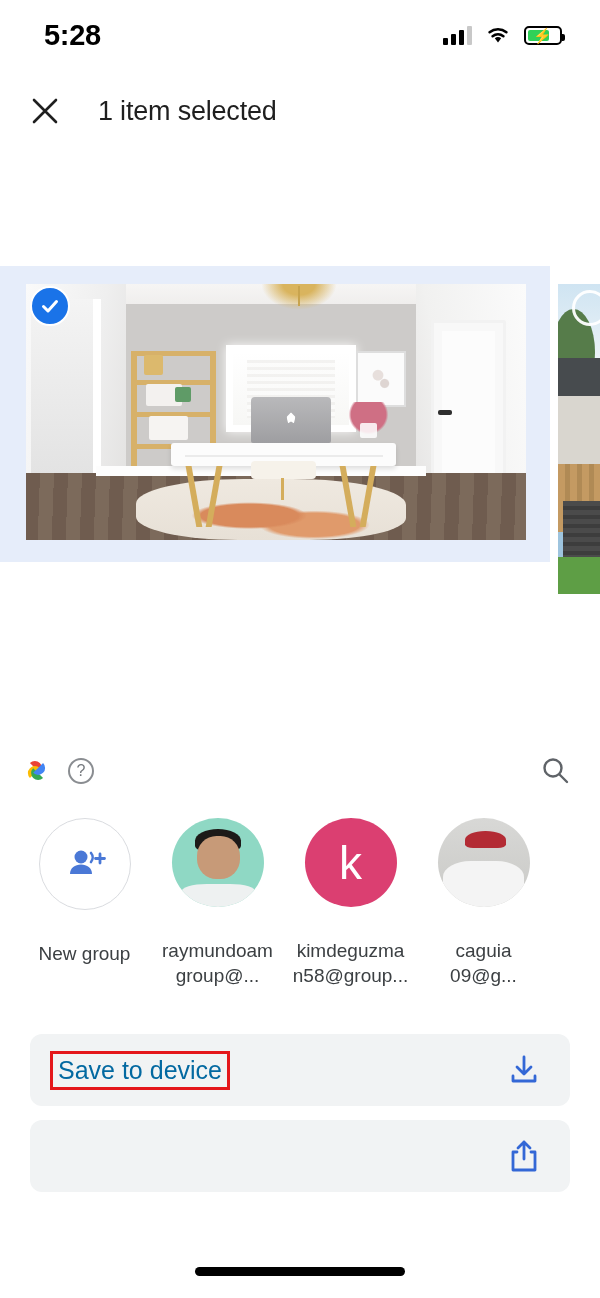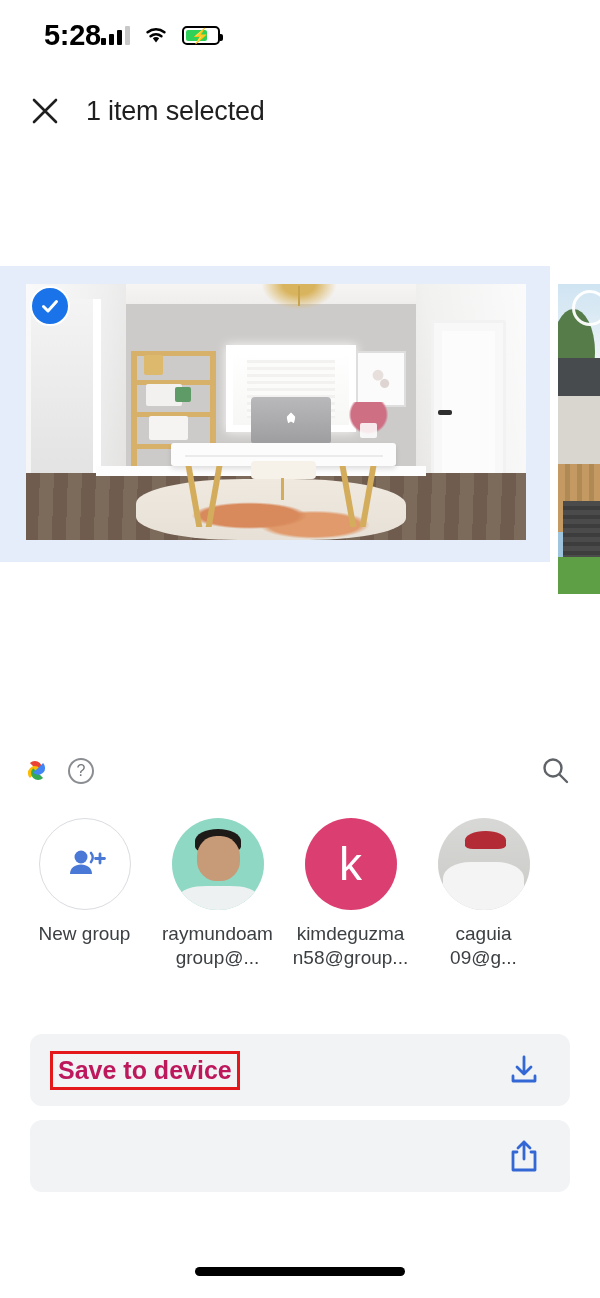--- a/index.html
+++ b/index.html
@@ -7,21 +7,21 @@
     width:600px; height:1298px;
     background:#ffffff;
     font-family:"Liberation Sans", sans-serif;
     overflow:hidden;
   }
   .screen { position:relative; width:600px; height:1298px; background:#fff; }
 
   
   .statusbar {
     position:absolute; top:0; left:0; width:600px; height:70px;
-    display:flex; align-items:center; 
+    display:flex; align-items:center; justify-content:space-between;
     padding:0 38px 0 44px;
   }
   .status-time {
     font-size:29px; font-weight:700; color:#000; letter-spacing:-0.3px;
   }
   .status-icons { display:flex; align-items:center; gap:13px; }
 
   .signal { display:flex; align-items:flex-end; gap:3px; height:19px; }
   .signal i { display:block; width:5px; background:#000; border-radius:1px; }
   .signal i:nth-child(1){ height:7px; }
@@ -41,21 +41,21 @@
     width:70%; height:100%; background:#30d158; border-radius:2px;
   }
   .battery .bolt {
     position:absolute; left:50%; top:50%; transform:translate(-50%,-50%);
     font-size:15px; line-height:1; color:#000;
   }
 
   
   .header {
     position:absolute; top:80px; left:0; width:600px; height:62px;
-    display:flex; align-items:center; padding-left:28px; gap:24px;
+    display:flex; align-items:center; padding-left:28px; gap:36px;
   }
   .close-btn {
     width:34px; height:34px; display:flex; align-items:center; justify-content:center;
   }
   .header-title { font-size:27px; color:#1f1f1f; letter-spacing:-0.2px; }
 
   
   .photo-strip {
     position:absolute; top:266px; left:0; width:600px; height:348px;
     display:flex; align-items:flex-start; gap:0; overflow:hidden;
@@ -253,21 +253,21 @@
   .contact {
     flex:0 0 133px; display:flex; flex-direction:column; align-items:center;
   }
   .avatar {
     width:92px; height:92px; border-radius:50%; overflow:hidden; position:relative;
     display:flex; align-items:center; justify-content:center;
   }
   .avatar.new-group { border:1px solid #dadce0; background:#fff; }
   .avatar.letter { background:#db3f71; color:#fff; font-size:46px; line-height:1; }
   .contact-name {
-    margin-top:12px; font-size:19px; color:#3c4043; text-align:center;
+    margin-top:32px; font-size:19px; color:#3c4043; text-align:center;
     line-height:1.28; width:122px; word-break:break-word;
   }
   
   .av-bride { background:linear-gradient(#f3e8ea,#e9dcdd); }
   .av-bride .head { position:absolute; top:14%; left:44%; width:26%; height:28%; background:#c98f72; border-radius:50%; }
   .av-bride .hair { position:absolute; top:8%; left:40%; width:34%; height:22%; background:#2b211d; border-radius:50% 50% 40% 40%; }
   .av-bride .gown { position:absolute; bottom:0; left:14%; width:78%; height:52%; background:#f2ece8; border-radius:40% 40% 0 0; }
   .av-bride .bouquet { position:absolute; bottom:4%; left:26%; width:46%; height:30%;
     background:radial-gradient(circle at 35% 40%, #f0d34a 0 28%, transparent 32%),
                radial-gradient(circle at 64% 55%, #f5e07a 0 26%, transparent 30%),
@@ -282,21 +282,21 @@
   .av-doc { background:linear-gradient(#d8d8d6,#c9c9c6); }
   .av-doc .coat { position:absolute; bottom:0; left:6%; width:88%; height:52%; background:#f4f4f4; border-radius:34% 34% 0 0; }
   .av-doc .cap { position:absolute; top:14%; left:30%; width:44%; height:20%; background:#b32b34; border-radius:50% 50% 20% 20%; }
 
   
   .actions { position:absolute; top:1034px; left:0; width:600px; padding:0 30px; }
   .action-row {
     position:relative; height:72px; background:#f1f3f4; border-radius:12px;
     display:flex; align-items:center; padding:0 28px; margin-bottom:14px;
   }
-  .action-label { font-size:25px; color:#be185d;font-weight:bold; }
+  .action-label { font-size:25px; color:#0369a1; }
   .action-label.boxed {
     outline:3px solid #e4171b; padding:2px 5px; margin-left:-5px;
   }
   .action-icon { margin-left:auto; width:36px; height:36px; }
 
   
   .home-indicator {
     position:absolute; bottom:22px; left:50%; transform:translateX(-50%);
     width:210px; height:9px; background:#000; border-radius:6px;
   }

